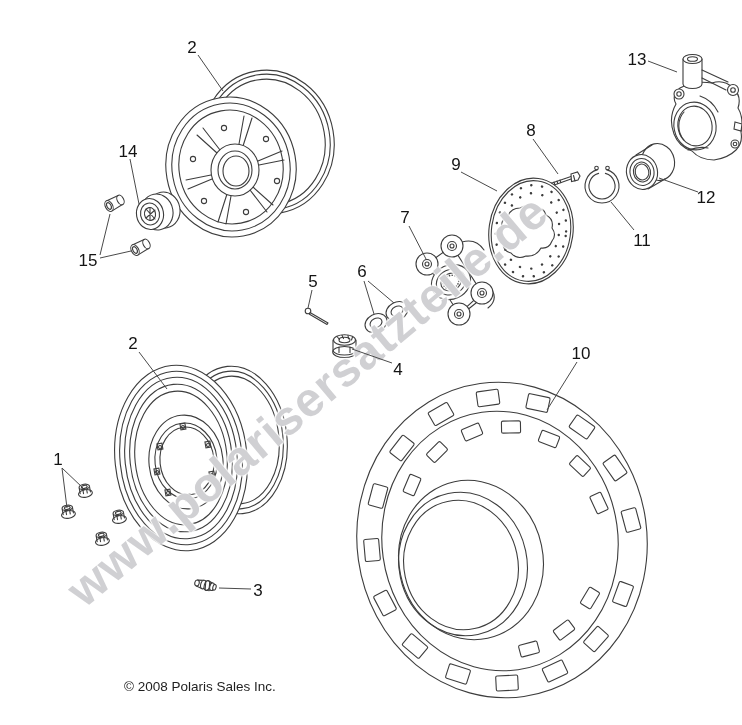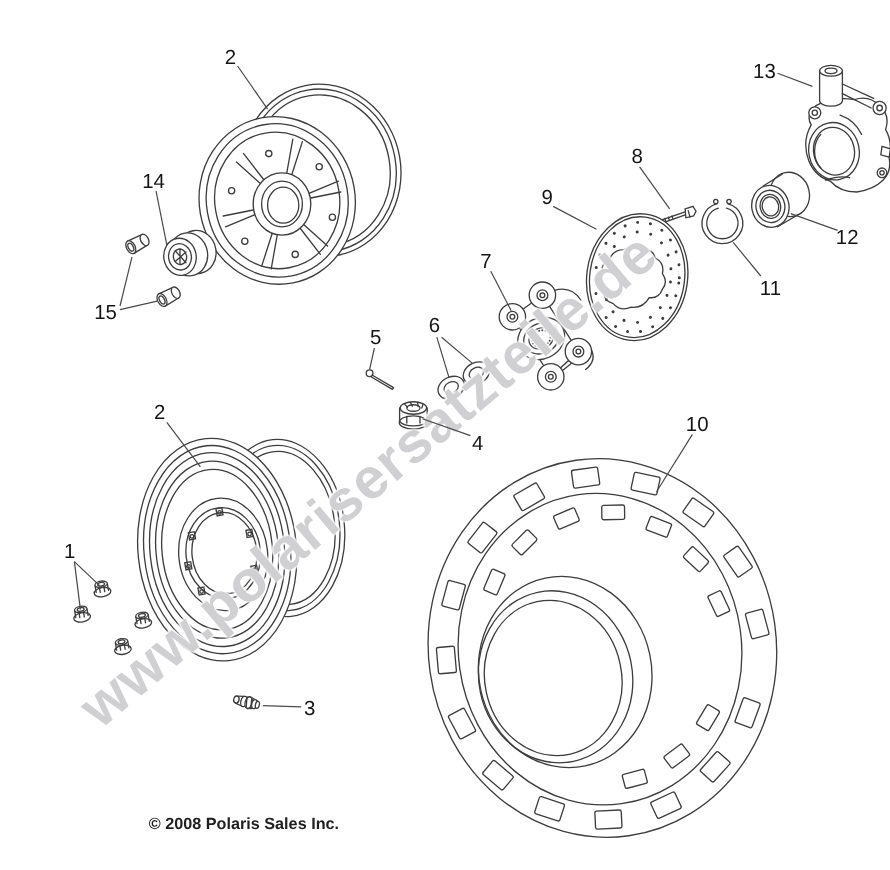--- a/index.html
+++ b/index.html
@@ -5,21 +5,21 @@
   html,body{margin:0;padding:0;background:#fff;}
   .stage{position:relative;width:742px;height:725px;background:#fff;overflow:hidden;
          font-family:"Liberation Sans",sans-serif;}
   svg.art{position:absolute;left:0;top:0;z-index:1;}
   .watermark{position:absolute;left:90px;top:566px;z-index:2;white-space:nowrap;
              font-size:48px;font-weight:bold;letter-spacing:1px;line-height:50px;
              color:rgba(150,150,157,0.45);
              text-shadow:0 0 2px #fff,0 0 3px #fff,1px 1px 2px #fff,-1px -1px 2px #fff;
              transform:rotate(-40deg);transform-origin:0 100%;pointer-events:none;}
   svg.callouts{position:absolute;left:0;top:0;z-index:3;}
-  .copyright{position:absolute;left:124px;top:679px;z-index:3;font-size:13.5px;color:#1f1f1f;font-weight:bold;}
+  .copyright{position:absolute;left:124px;top:679px;z-index:3;font-size:13.5px;color:#1f1f1f;}
   text.co{font-family:"Liberation Sans",sans-serif;font-size:17px;fill:#141414;}
   .ld{stroke:#4a4a4a;stroke-width:1;}
 </style>
 </head>
 <body>
 
 <div class="stage">
 
   <svg class="art" width="742" height="725" viewBox="0 0 742 725" fill="none" stroke="#3d3d3d" stroke-width="1.1" stroke-linecap="round">
 

